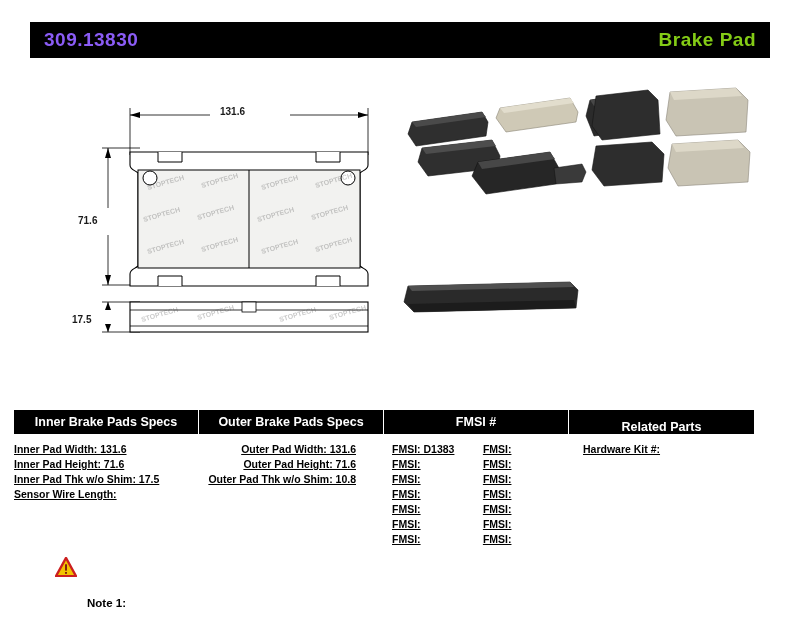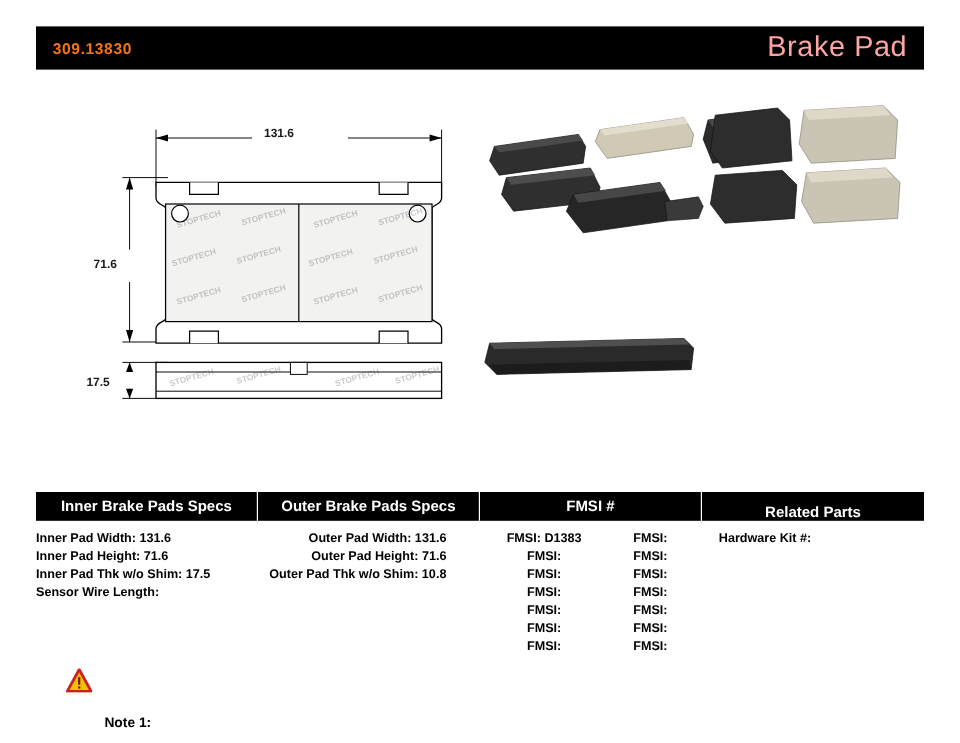--- a/index.html
+++ b/index.html
@@ -29,29 +29,29 @@
     width: 740px;
     height: 36px;
     background: #000000;
     display: flex;
     align-items: center;
     justify-content: space-between;
     box-sizing: border-box;
     padding: 0 14px;
   }
   .header .part-number {
-    color: #f97316;
-    font-size: 13px;
+    color: #8b5cf6;
+    font-size: 19px;
     font-weight: bold;
     letter-spacing: 0.5px;
   }
   .header .product-type {
-    color: #fca5a5;
-    font-size: 24px;
-    font-weight: normal;
+    color: #84cc16;
+    font-size: 19px;
+    font-weight: bold;
     letter-spacing: 0.5px;
   }
 
   
   .drawing-area {
     position: absolute;
     left: 30px;
     top: 70px;
     width: 740px;
     height: 320px;
@@ -64,23 +64,24 @@
     font-weight: bold;
     color: #1a1a1a;
   }
   .dim-width { left: 190px; top: 36px; }
   .dim-height { left: 48px; top: 145px; }
   .dim-thk { left: 42px; top: 244px; }
 
   
   .spec-table {
     position: absolute;
-    left: 30px;
+    left: 14px;
     top: 410px;
     width: 740px;
+    text-decoration: underline;
   }
   .spec-head {
     display: flex;
     background: #000000;
     height: 24px;
   }
   .spec-head .cell {
     color: #ffffff;
     font-size: 12.5px;
     font-weight: bold;
@@ -111,21 +112,20 @@
     white-space: nowrap;
   }
   .col-inner { width: 185px; text-align: left; padding-right: 28px; }
   .col-outer { width: 185px; text-align: right; padding-right: 28px; }
   .col-fmsi { width: 185px; padding-left: 0px; }
   .col-related { width: 185px; padding-left: 14px; }
 
   .fmsi-row {
     display: flex;
     line-height: 15px;
-    text-align: center;
   }
   .fmsi-left { width: 95px; padding-left: 8px; font-size: 10.5px; font-weight: bold; }
   .fmsi-right { width: 90px; font-size: 10.5px; font-weight: bold; }
 
   
   .notes {
     position: absolute;
     left: 55px;
     top: 555px;
     display: flex;

